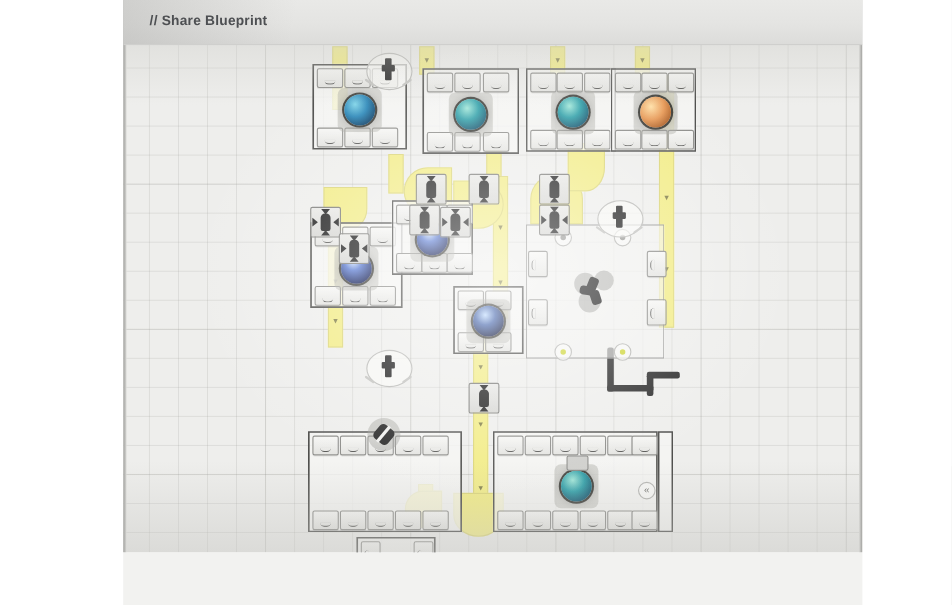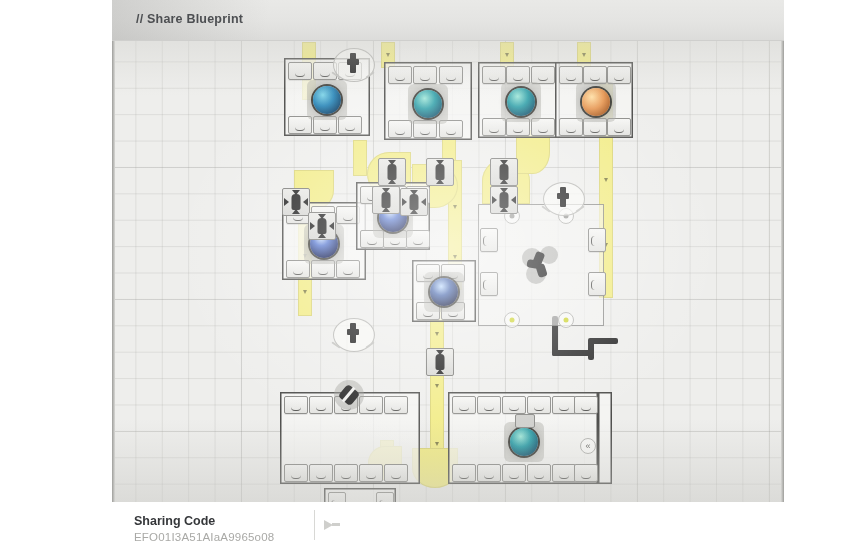--- a/index.html
+++ b/index.html
@@ -516,24 +516,15 @@
 
       </div>
 
       <div class="vignette"></div>
 
     </div>
 
     <div class="panel-edge-l"></div>
     <div class="panel-edge-r"></div>
 
-    <div class="footer">
-      <div class="share-label">Sharing Code</div>
-      <div class="share-code">EFO01I3A51AIaA9965o08</div>
-      <div class="divider"></div>
-      <div class="send-btn">
-        <div class="tri"></div>
-          <div class="bar"></div>
-      </div>
-    </div>
 
   </div>
 </div>
 
 </body></html>

